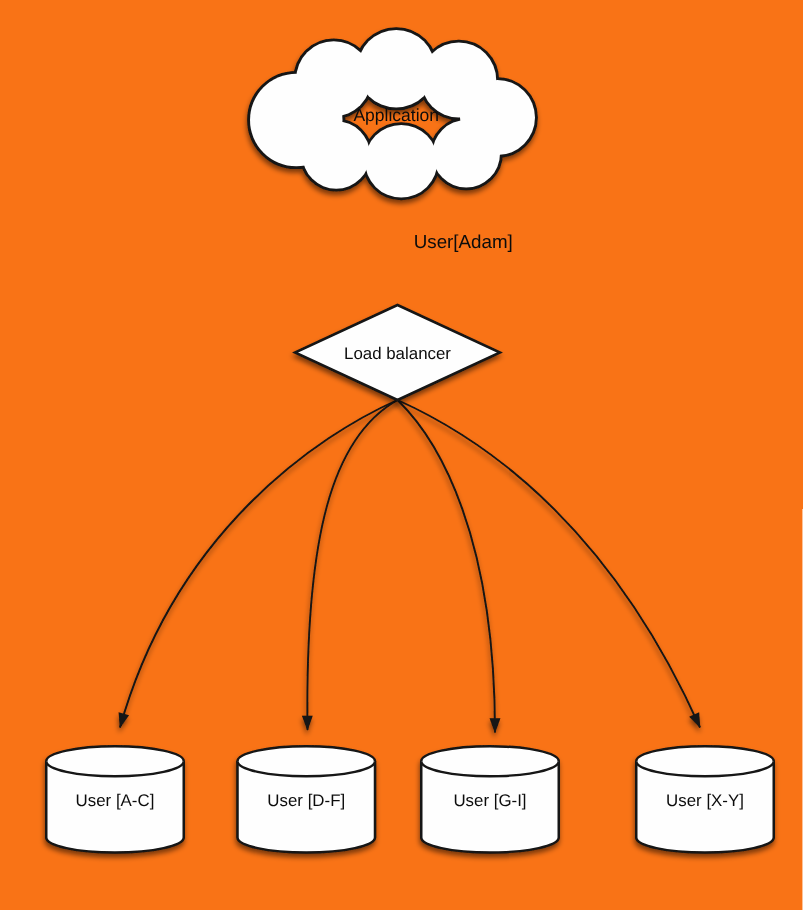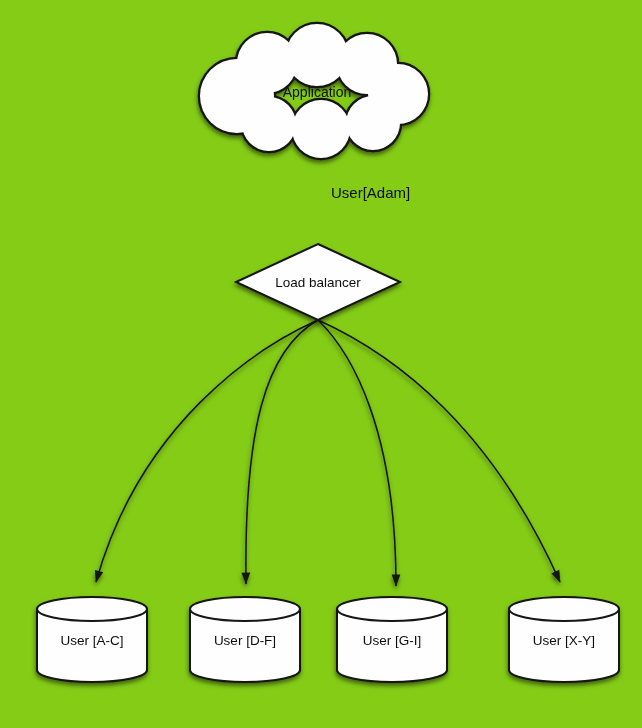--- a/index.html
+++ b/index.html
@@ -5,21 +5,21 @@
   html, body {
     margin: 0;
     padding: 0;
     background: #ffffff;
     font-family: "Liberation Sans", sans-serif;
   }
   .canvas {
     position: relative;
     width: 642px;
     height: 728px;
-    background: #84cc16;
+    background: #f97316;
     overflow: hidden;
   }
   svg { display: block; }
   .shape {
     fill: #fefefe;
     stroke: #141414;
     stroke-width: 2;
   }
   .cloud-stroke { fill: #fefefe; stroke: #141414; stroke-width: 4.5; }
   .cloud-fill   { fill: #fefefe; stroke: none; }

